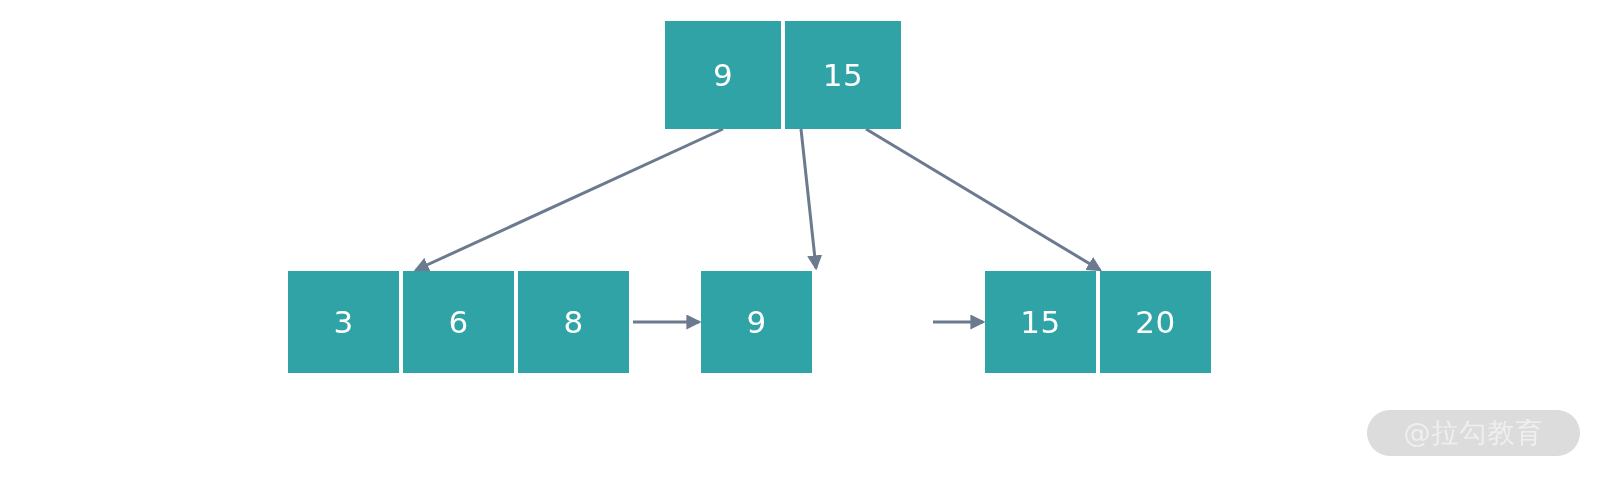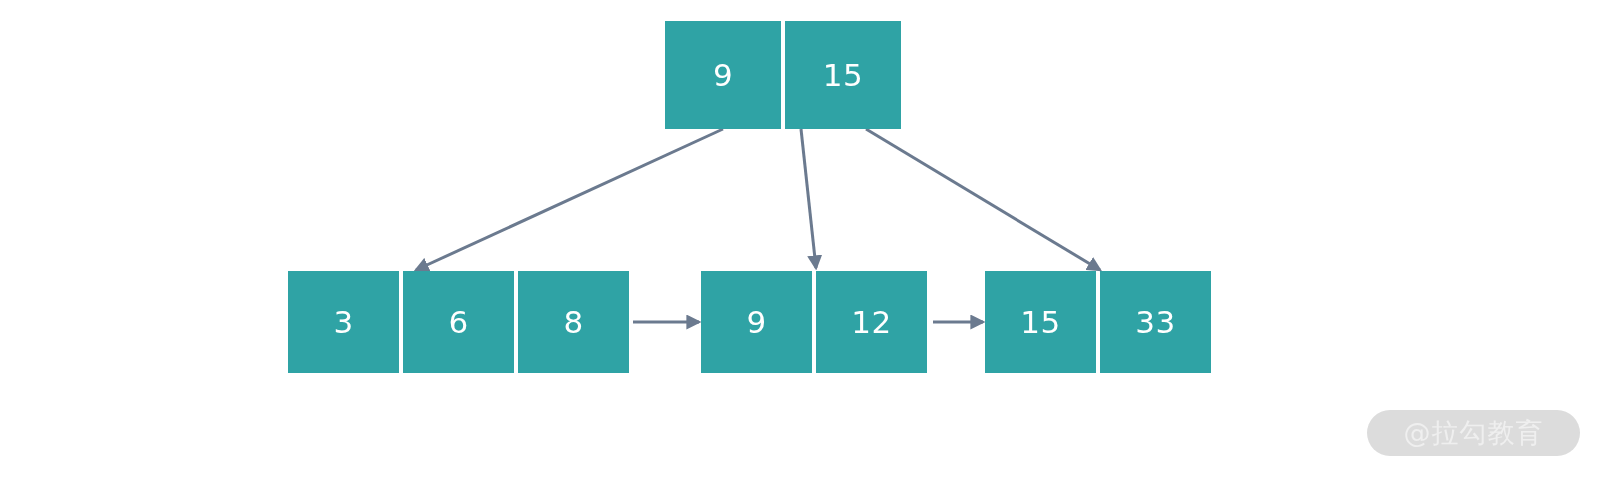--- a/index.html
+++ b/index.html
@@ -111,24 +111,23 @@
       <div class="cell">15</div>
     </div>
 
   <div class="node leaf-node" id="leaf-node-0">
       <div class="cell">3</div>
       <div class="cell">6</div>
       <div class="cell">8</div>
     </div>
   <div class="node leaf-node" id="leaf-node-1">
       <div class="cell">9</div>
-      <div class="cell">12</div>
     </div>
   <div class="node leaf-node" id="leaf-node-2">
       <div class="cell">15</div>
-      <div class="cell">33</div>
+      <div class="cell">20</div>
     </div>
 
   <div id="watermark">
     <span id="watermark-text">@拉勾教育</span>
   </div>
 
 </div>
 
 </body></html>

